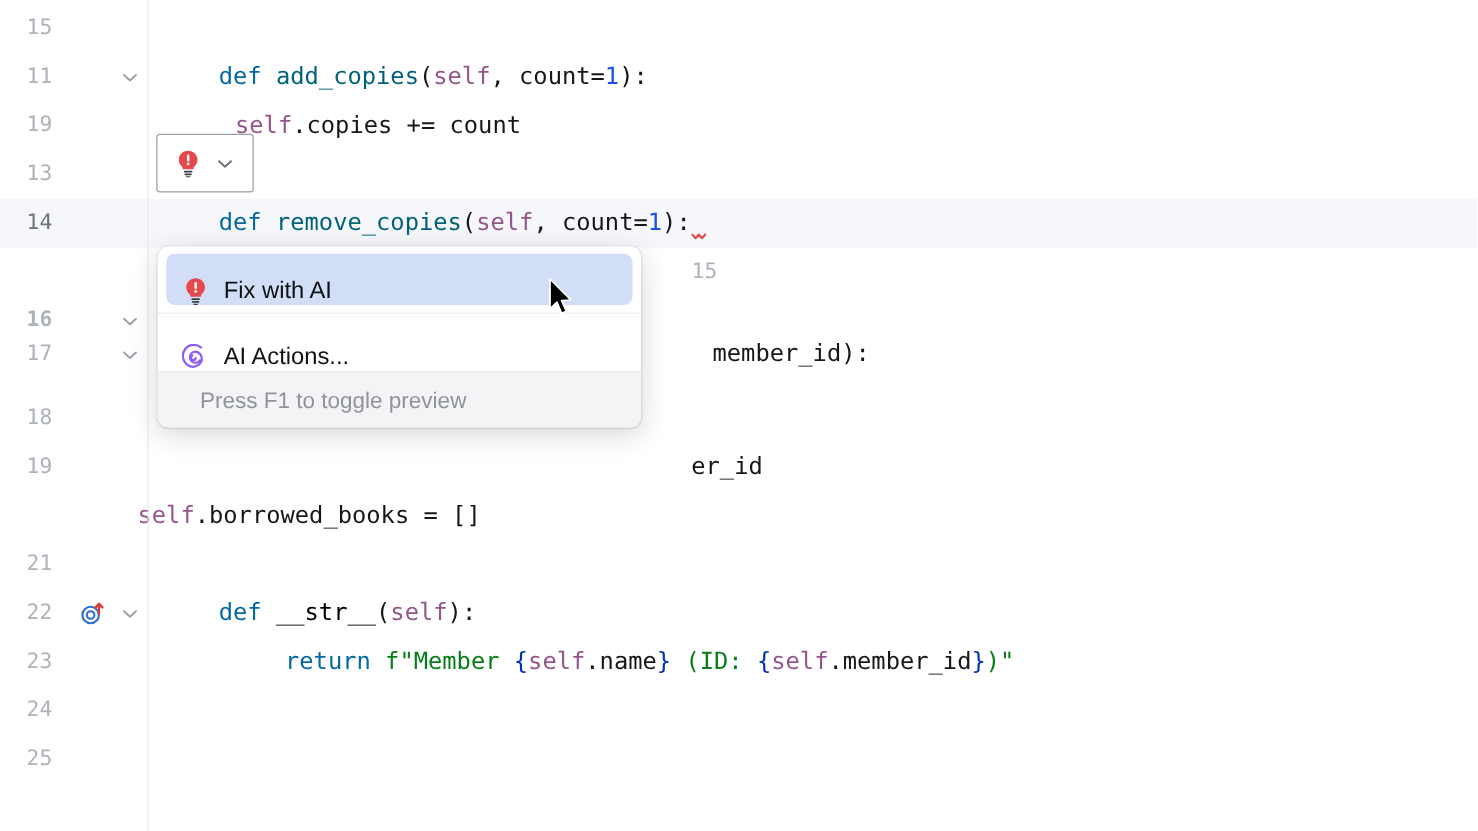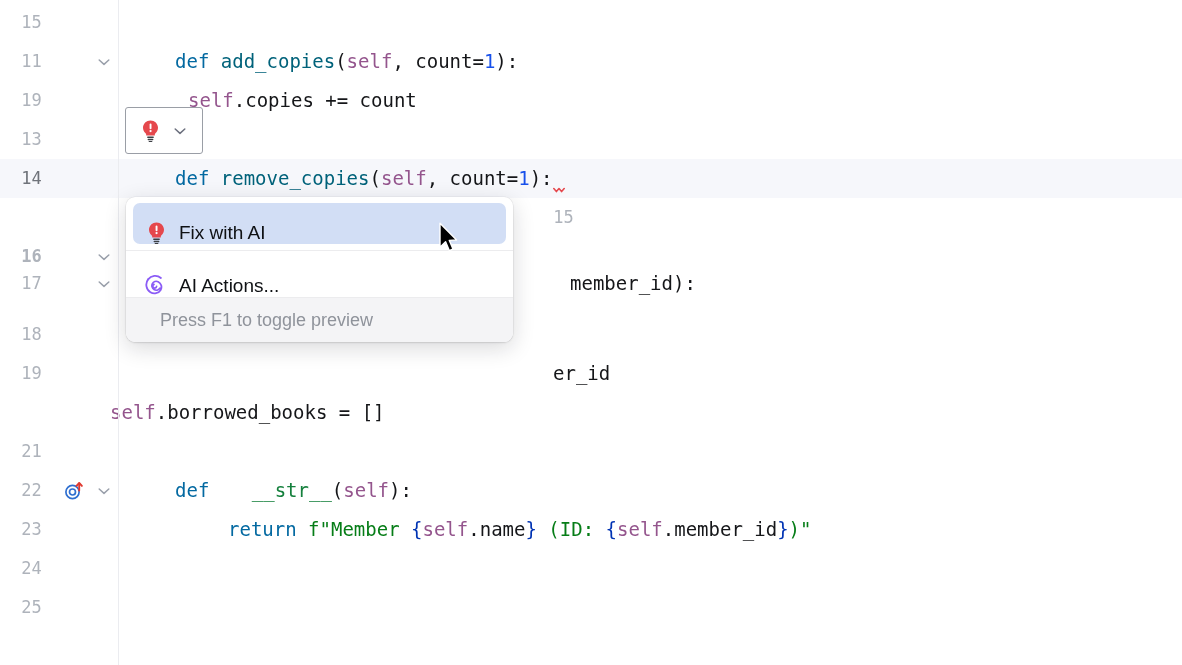--- a/index.html
+++ b/index.html
@@ -100,21 +100,21 @@
     letter-spacing: 0px;
   }
 
   .kw      { color: #0369a1; }
   .fn      { color: #00627a; }
   .self    { color: #94558d; }
   .num     { color: #1750eb; }
   .str     { color: #067d17; }
   .punct   { color: #151619; }
   .brace   { color: #0033b3; }
-  .magic   { color: #15803d; margin-left: 31px; }
+  .magic   { color: #000000; }
 
   .squiggle {
     position: absolute;
     bottom: 6px;
     width: 14px;
     height: 6px;
     line-height: 0;
   }
 
   

